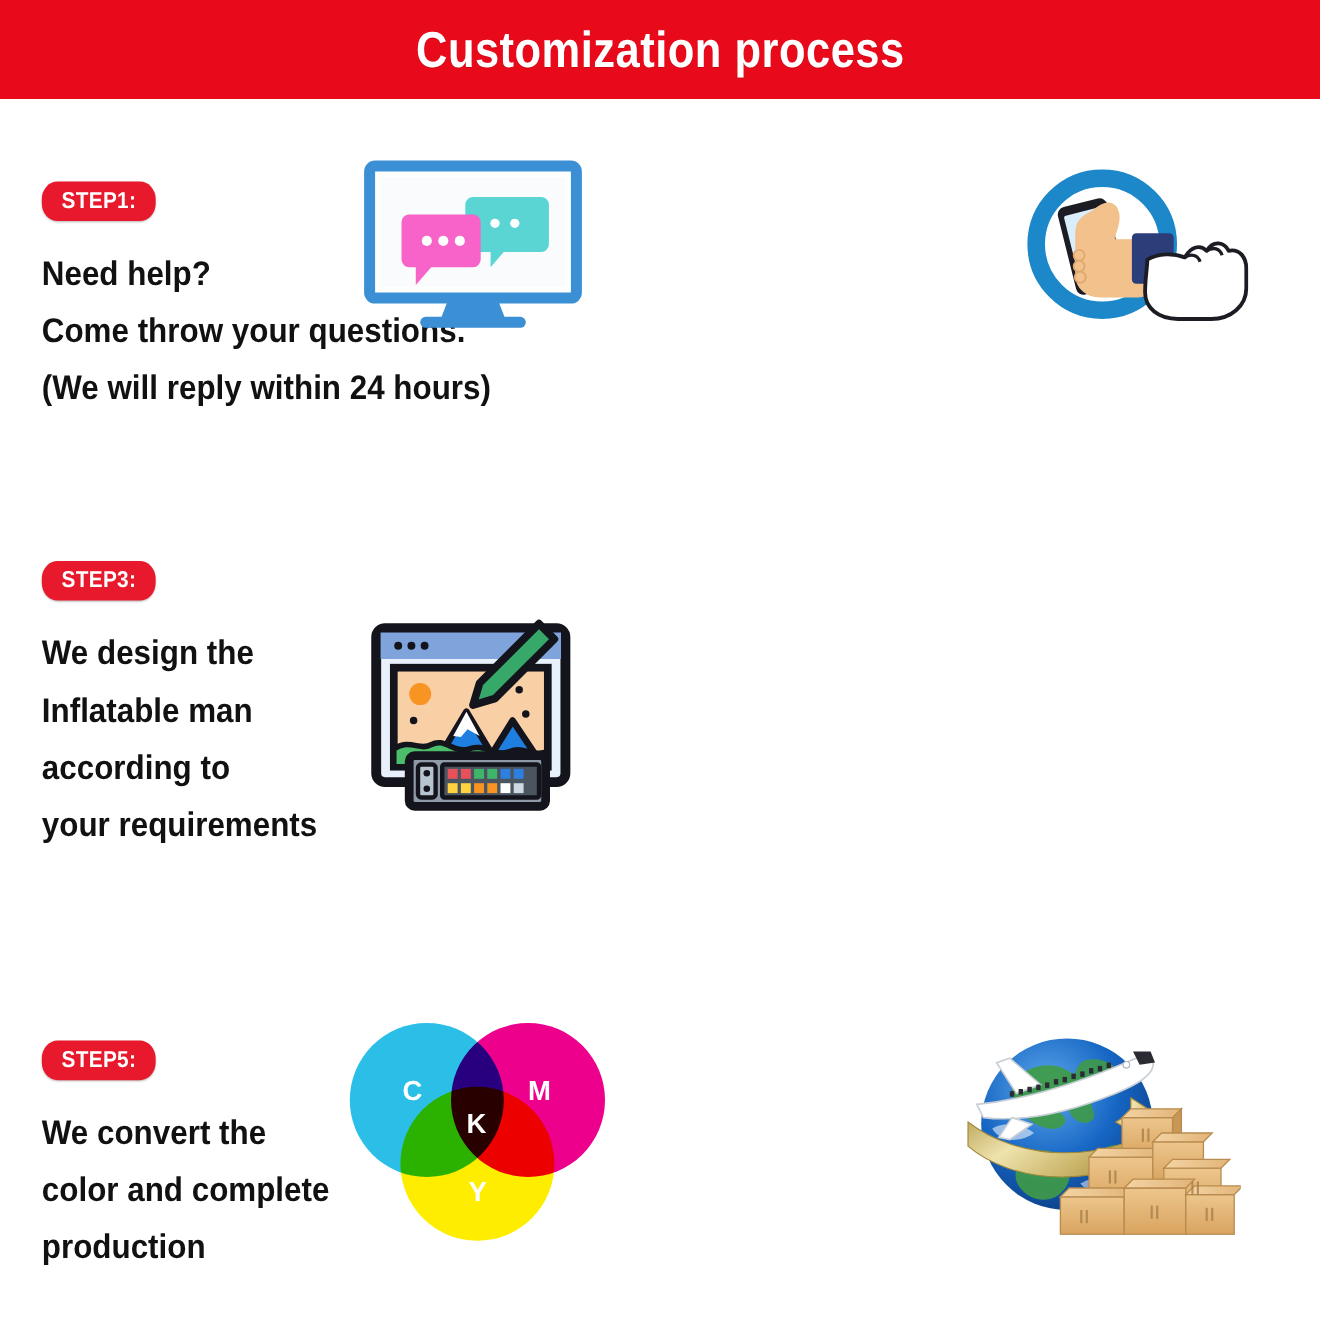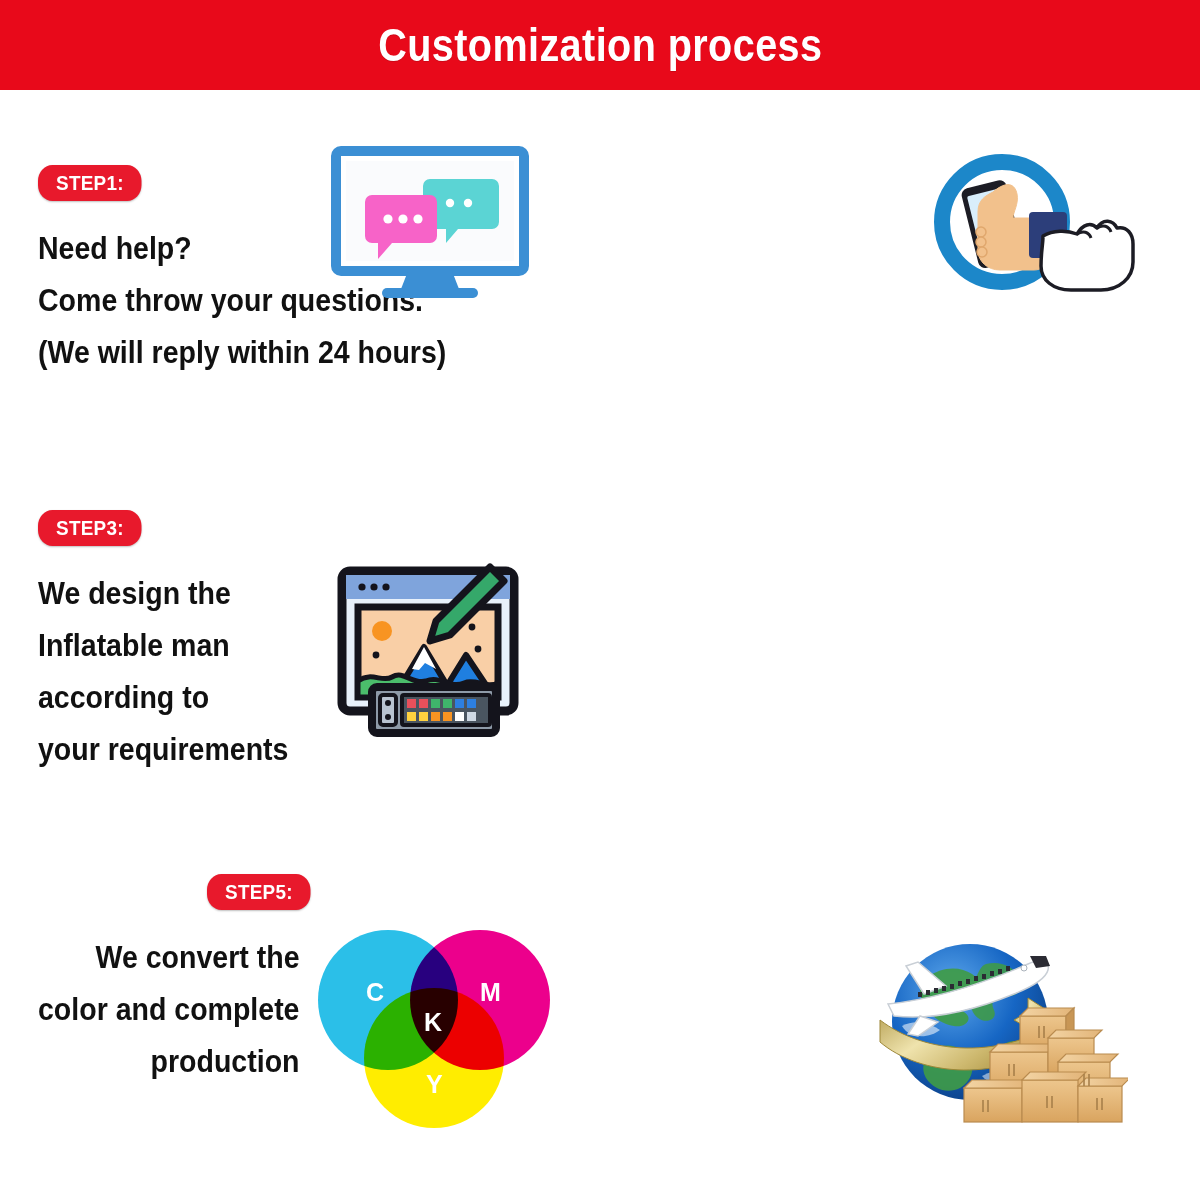--- a/index.html
+++ b/index.html
@@ -35,21 +35,21 @@
     position:absolute; left:0; top:90px;
     width:1200px; height:1110px;
   }
   .step{ position:absolute; }
 
   
   .col-l{ left:38px; }
   .col-r{ left:608px; }
   .row-1{ top:75px; }
   .row-2{ top:404px;margin-top:16px; }
-  .row-3{ top:784px;text-align:right; }
+  .row-3{ top:856px; }
 
   .badge{
     display:inline-block;
     background:#e8192c;
     color:#ffffff;
     font-size:21px;
     font-weight:bold;
     line-height:1;
     padding:7px 20px 8px 20px;
     border-radius:16px;

